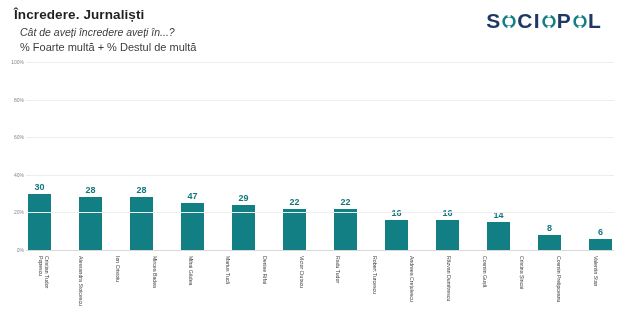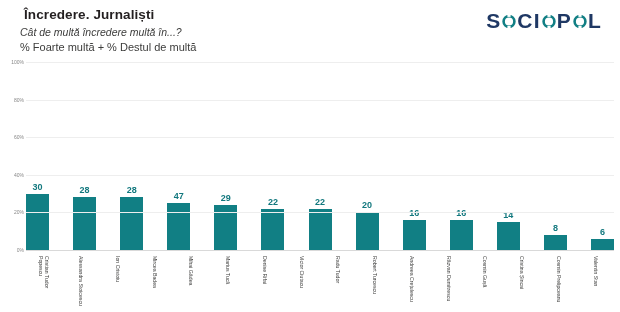--- a/index.html
+++ b/index.html
@@ -7,21 +7,21 @@
     width: 620px; height: 312px;
     background: #ffffff;
     font-family: "Liberation Sans", sans-serif;
     overflow: hidden;
   }
   #page { position: relative; width: 620px; height: 312px; background: #fff; }
 
   
   .header { position: absolute; left: 0; top: 0; width: 620px; height: 62px; }
   .title {
-    position: absolute; left: 24px; top: 7px;
+    position: absolute; left: 14px; top: 7px;
     font-size: 13.5px; font-weight: bold; color: #231f20;
     letter-spacing: .1px;
   }
   .subtitle {
     position: absolute; left: 20px; top: 26px;
     font-size: 10.5px; font-style: italic; color: #3c3c3b;
   }
   .subnote {
     position: absolute; left: 20px; top: 41px;
     font-size: 11px; color: #3c3c3b;
@@ -90,21 +90,21 @@
   }
   .cat-inner span { display: block; }
 </style>
 </head>
 <body>
 
 <div id="page">
 
   <div class="header">
     <div class="title">Încredere. Jurnaliști</div>
-    <div class="subtitle">Cât de multă încredere multă în...?</div>
+    <div class="subtitle">Cât de aveți încredere aveți în...?</div>
     <div class="subnote">% Foarte multă + % Destul de multă</div>
 
     <div class="logo">
       <span class="logo-text">S</span>
       <svg width="16" height="18" viewBox="0 0 16 18">
         <circle cx="8" cy="9.5" r="5.4" fill="none" stroke="#117f84" stroke-width="2.6"></circle>
         <rect x="6.4" y="1.5" width="3.2" height="3.4" fill="#ffffff"></rect>
         <rect x="6.4" y="14" width="3.2" height="3.4" fill="#ffffff"></rect>
       </svg>
       <span class="logo-text">CI</span>
@@ -155,24 +155,20 @@
         </div>
         <div class="barwrap">
           <div class="barvalue">22</div>
           <div class="bar" style="height: 41.36px; background: rgb(17, 127, 132);"></div>
         </div>
         <div class="barwrap">
           <div class="barvalue">22</div>
           <div class="bar" style="height: 41.36px; background: rgb(17, 127, 132);"></div>
         </div>
         <div class="barwrap">
-          <div class="barvalue">20</div>
-          <div class="bar" style="height: 37.6px; background: rgb(17, 127, 132);"></div>
-        </div>
-        <div class="barwrap">
           <div class="barvalue">16</div>
           <div class="bar" style="height: 30.08px; background: rgb(17, 127, 132);"></div>
         </div>
         <div class="barwrap">
           <div class="barvalue">16</div>
           <div class="bar" style="height: 30.08px; background: rgb(17, 127, 132);"></div>
         </div>
         <div class="barwrap">
           <div class="barvalue">14</div>
           <div class="bar" style="height: 28.2px; background: rgb(17, 127, 132);"></div>

